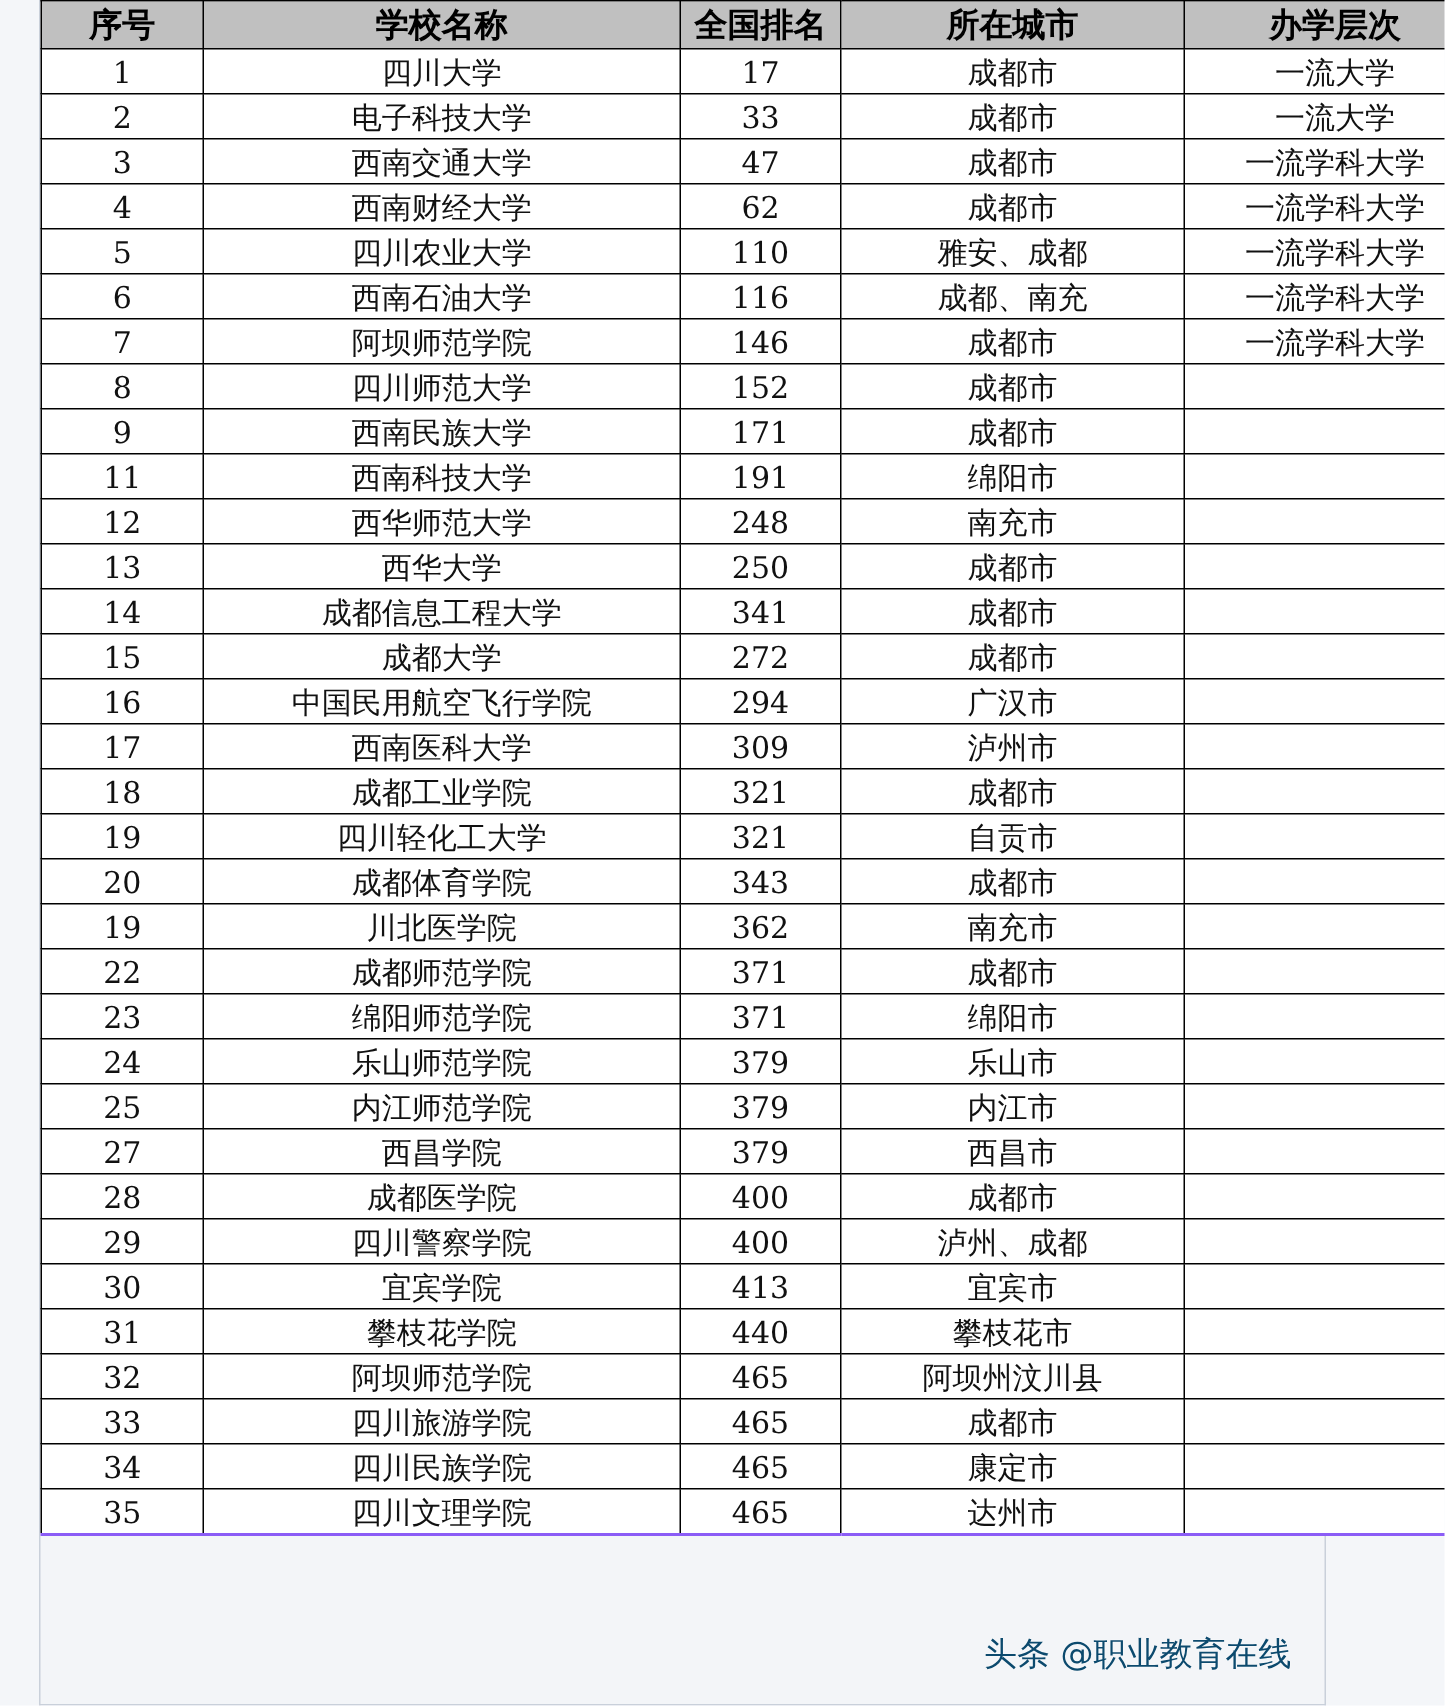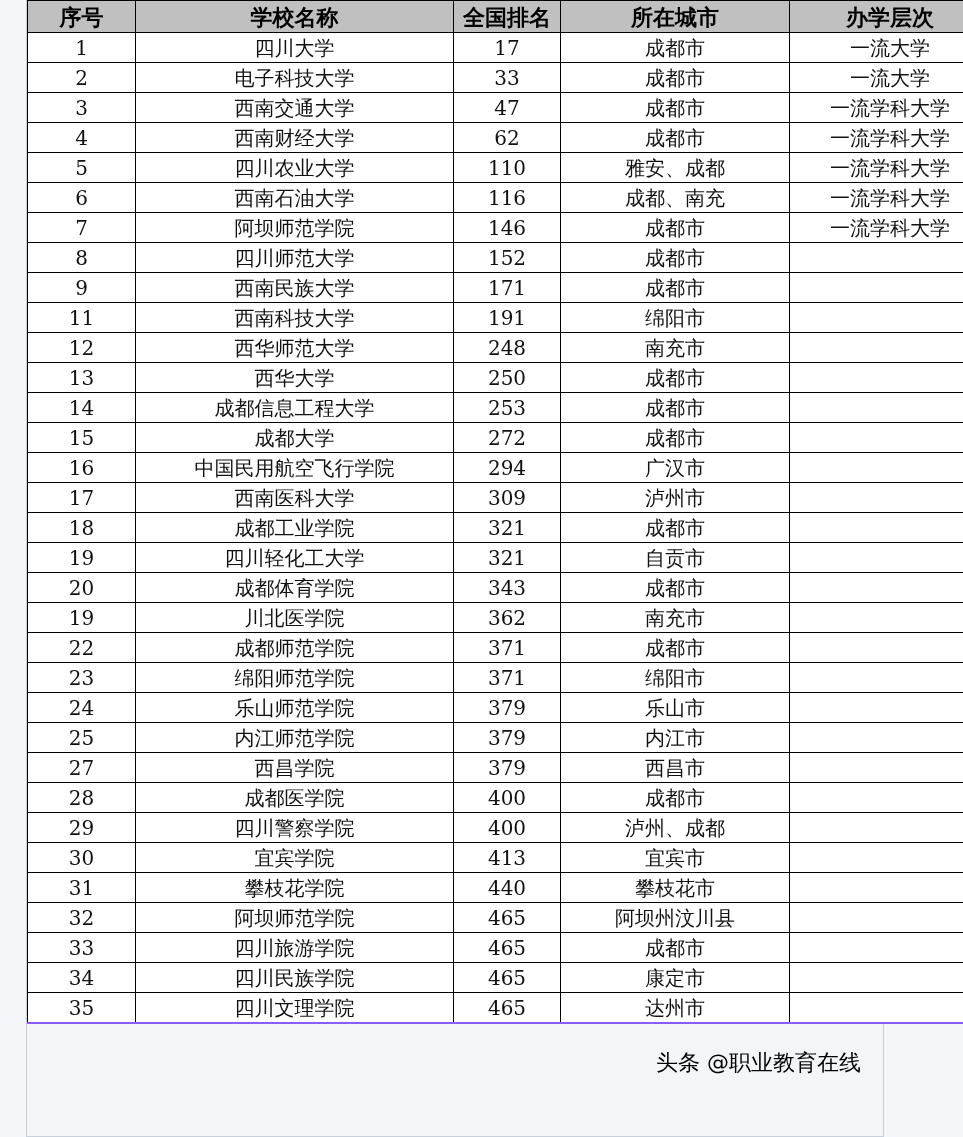--- a/index.html
+++ b/index.html
@@ -51,24 +51,24 @@
       font-size: 20px;
       text-align: center;
       line-height: 28px;
       color: #111;
       white-space: nowrap;
       overflow: hidden;
     }
     tr.last td { border-bottom: 2px solid #8b5cf6; }
     .watermark {
       position: absolute;
-      right: 22px; top: 1048px;
+      right: 22px; top: 1088px;
       font-family: "DejaVu Sans", "Liberation Sans", sans-serif;
       font-size: 22px;
-      color: #000000;
+      color: #0c4a6e;
       letter-spacing: 0px;
       text-shadow: 0 0 1px #fff;
     }
   </style>
 </head>
 <body>
 
 <div class="sheet">
   <table>
     <colgroup>
@@ -168,21 +168,21 @@
         <tr>
           <td>13</td>
           <td>西华大学</td>
           <td>250</td>
           <td>成都市</td>
           <td></td>
         </tr>
         <tr>
           <td>14</td>
           <td>成都信息工程大学</td>
-          <td>253</td>
+          <td>341</td>
           <td>成都市</td>
           <td></td>
         </tr>
         <tr>
           <td>15</td>
           <td>成都大学</td>
           <td>272</td>
           <td>成都市</td>
           <td></td>
         </tr>

